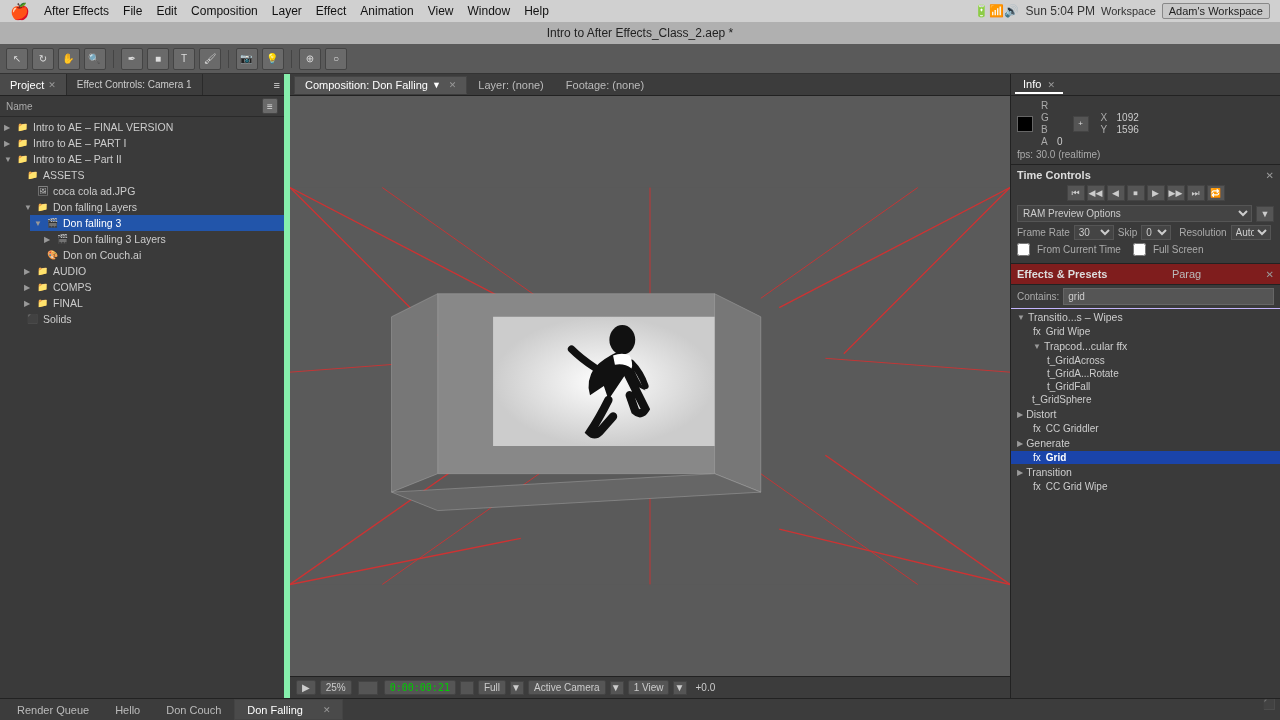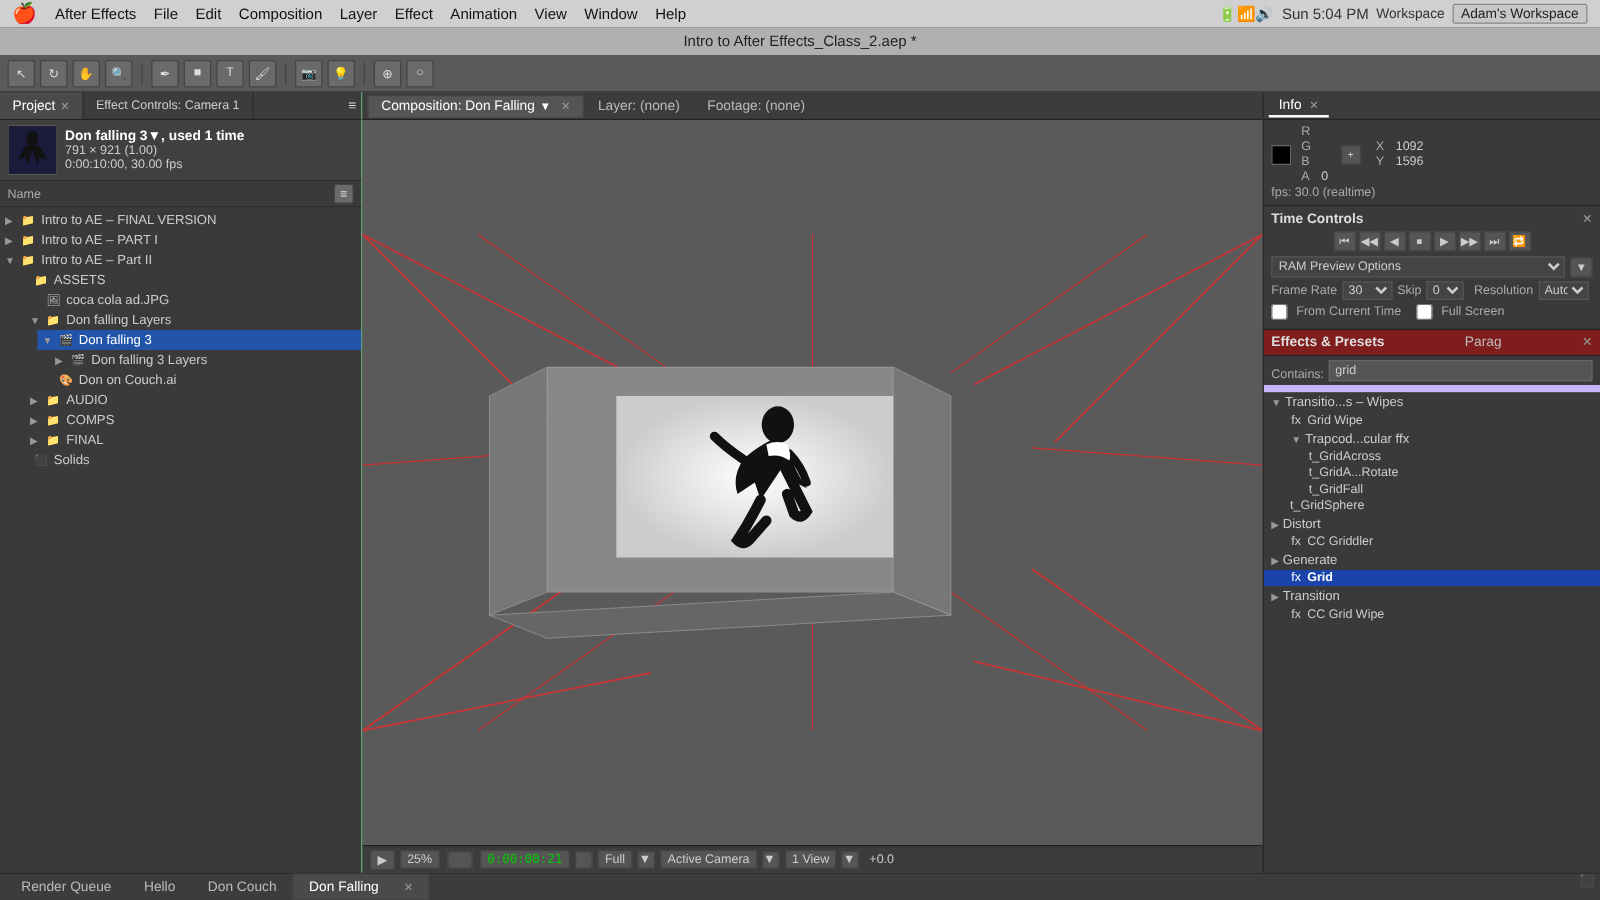--- a/index.html
+++ b/index.html
@@ -31,21 +31,21 @@
     .tool-sep { width: 1px; height: 18px; background: #444; margin: 0 3px; }
 
     
     #main-layout {
       display: flex; flex-direction: row; width: 1280px; height: calc(720px - 74px - 22px);
     }
 
     
     #left-panel {
       width: 290px; min-width: 290px; background: #3c3c3c;
-      display: flex; flex-direction: column; border-right: 1px solid #86efac;
+      display: flex; flex-direction: column; border-right: 6px solid #86efac;
     }
     #left-tabs {
       display: flex; background: #3c3c3c; border-bottom: 1px solid #222;
       height: 22px; align-items: center;
     }
     .left-tab {
       padding: 2px 10px; font-size: 11px; color: #ccc; cursor: pointer;
       border-right: 1px solid #2a2a2a; height: 100%; display: flex; align-items: center;
     }
     .left-tab.active { background: #4a4a4a; color: #fff; }
@@ -184,22 +184,22 @@
     #effects-panel {
       flex: 1; display: flex; flex-direction: column; overflow: hidden;
     }
     #ep-header {
       display: flex; align-items: center; justify-content: space-between;
       padding: 2px 6px; background: #7f1d1d; border-bottom: 1px solid #222;
     }
     .ep-title { font-size: 11px; color: #ddd; font-weight: bold; }
     .ep-close { font-size: 10px; color: #999; cursor: pointer; }
     #ep-search-row {
-      display: flex; align-items: flex-end; padding: 3px 6px; background: #3a3a3a;
-      border-bottom: 6px solid #c4b5fd; gap: 4px;
+      display: flex; align-items: center; padding: 3px 6px; background: #3a3a3a;
+      border-bottom: 1px solid #c4b5fd; gap: 4px;
     }
     #ep-search {
       flex: 1; background: #555; border: 1px solid #666; color: #ccc;
       font-size: 10px; padding: 2px 4px;
     }
     #effects-tree {
       flex: 1; overflow-y: auto; background: #3a3a3a;
     }
     .effect-group {
       font-size: 10.5px; color: #ccc;
@@ -288,35 +288,20 @@
     <div id="left-tabs">
       <div class="left-tab active">
         Project <span class="tab-close">✕</span>
       </div>
       <div class="left-tab" style="font-size:10px;">
         Effect Controls: Camera 1
       </div>
       <div style="margin-left:auto; padding:2px 4px; cursor:pointer;">≡</div>
     </div>
 
-    <div id="project-header">
-      <div id="project-thumbnail">
-
-        <svg width="40" height="40" viewBox="0 0 40 40">
-          <rect width="40" height="40" fill="#1a1a3a"></rect>
-          <ellipse cx="20" cy="10" rx="5" ry="6" fill="#111"></ellipse>
-          <path d="M15 16 Q10 22 8 28 L14 26 L16 32 L20 20 L24 32 L26 26 L32 28 Q30 22 25 16 Z" fill="#111"></path>
-        </svg>
-      </div>
-      <div id="project-info">
-        <div class="proj-name">Don falling 3▼, used 1 time</div>
-        <div>791 × 921 (1.00)</div>
-        <div>0:00:10:00, 30.00 fps</div>
-      </div>
-    </div>
 
     <div id="name-bar">
       <span style="font-size:10px; color:#aaa;">Name</span>
       <div style="flex:1;"></div>
       <div class="tool-btn" style="width:16px;height:16px;">≡</div>
     </div>
 
     <div id="project-tree">
 
       <div class="tree-item">

